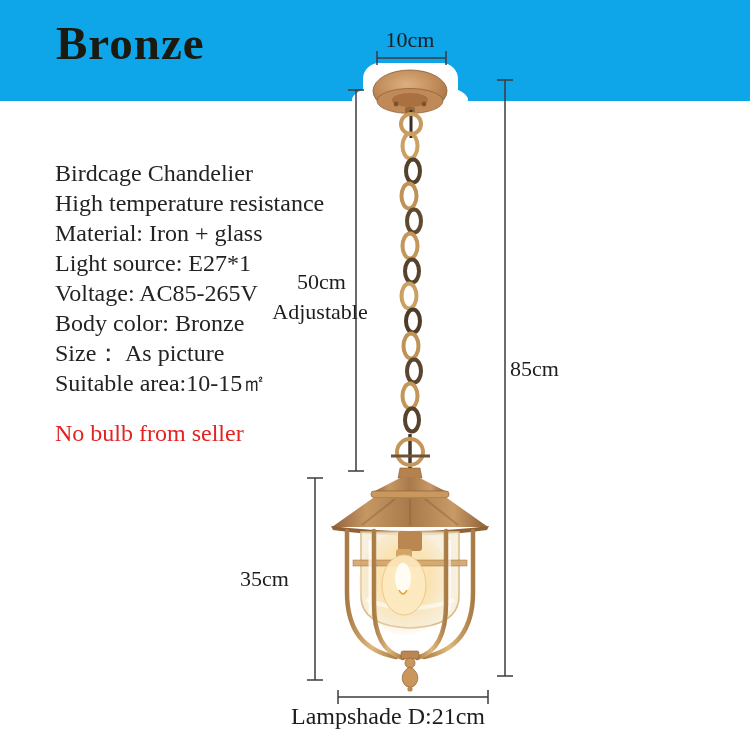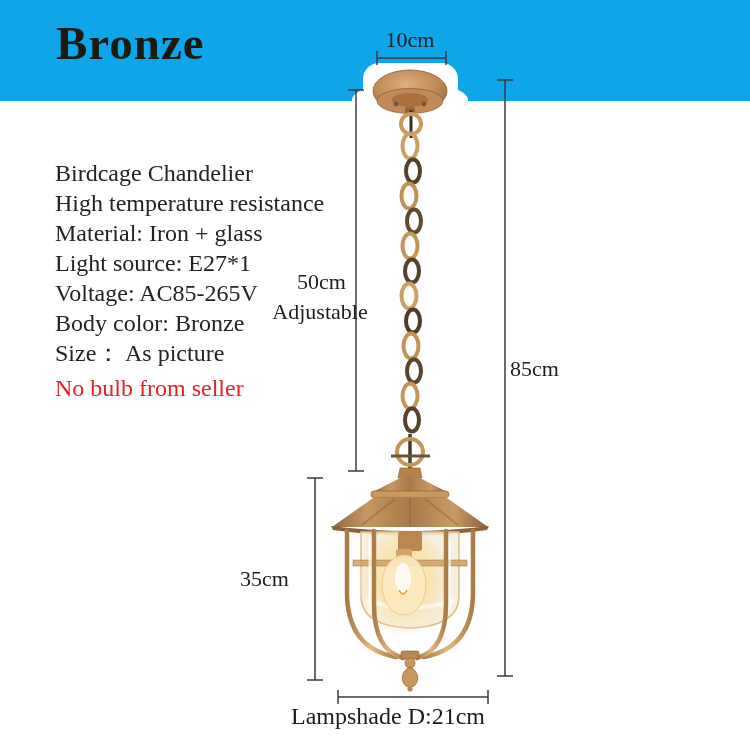--- a/index.html
+++ b/index.html
@@ -12,21 +12,21 @@
   }
   .banner-title{
     position:absolute;left:56px;top:16px;font-size:47px;font-weight:700;
     letter-spacing:1px;color:#1a1a10;
   }
   .specs{
     position:absolute;left:55px;top:158px;width:300px;
     font-size:24px;line-height:30px;color:#232323;
   }
   .spec-line{white-space:nowrap;}
-  .spec-warning{margin-top:5px;color:#e32222;white-space:nowrap;}
+  .spec-warning{margin-top:20px;color:#e32222;white-space:nowrap;}
   .dim-label{
     position:absolute;font-size:22px;color:#1d1d1d;white-space:nowrap;
   }
   .lbl-10cm{left:375px;top:27px;width:70px;text-align:center;}
   .lbl-50cm{left:280px;top:269px;width:66px;text-align:right;}
   .lbl-adjustable{left:256px;top:299px;width:96px;text-align:center;margin-left:16px;}
   .lbl-85cm{left:510px;top:356px;}
   .lbl-35cm{left:240px;top:566px;width:64px;}
   .lbl-diameter{left:282px;top:703px;width:212px;text-align:center;font-size:24px;}
   svg{position:absolute;left:0;top:0;}
@@ -178,20 +178,21 @@
   </svg>
 
   <div class="specs">
     <div class="spec-line">Birdcage Chandelier</div>
     <div class="spec-line">High temperature resistance</div>
     <div class="spec-line">Material:  Iron + glass</div>
     <div class="spec-line">Light source: E27*1</div>
     <div class="spec-line">Voltage: AC85-265V</div>
     <div class="spec-line">Body color: Bronze</div>
     <div class="spec-line">Size：  As picture</div>
+    <div class="spec-line">Suitable area:10-15㎡</div>
     <div class="spec-warning">No bulb from seller</div>
   </div>
 
   <div class="dim-label lbl-10cm">10cm</div>
   <div class="dim-label lbl-50cm">50cm</div>
   <div class="dim-label lbl-adjustable">Adjustable</div>
   <div class="dim-label lbl-85cm">85cm</div>
   <div class="dim-label lbl-35cm">35cm</div>
   <div class="dim-label lbl-diameter">Lampshade D:21cm</div>
 

